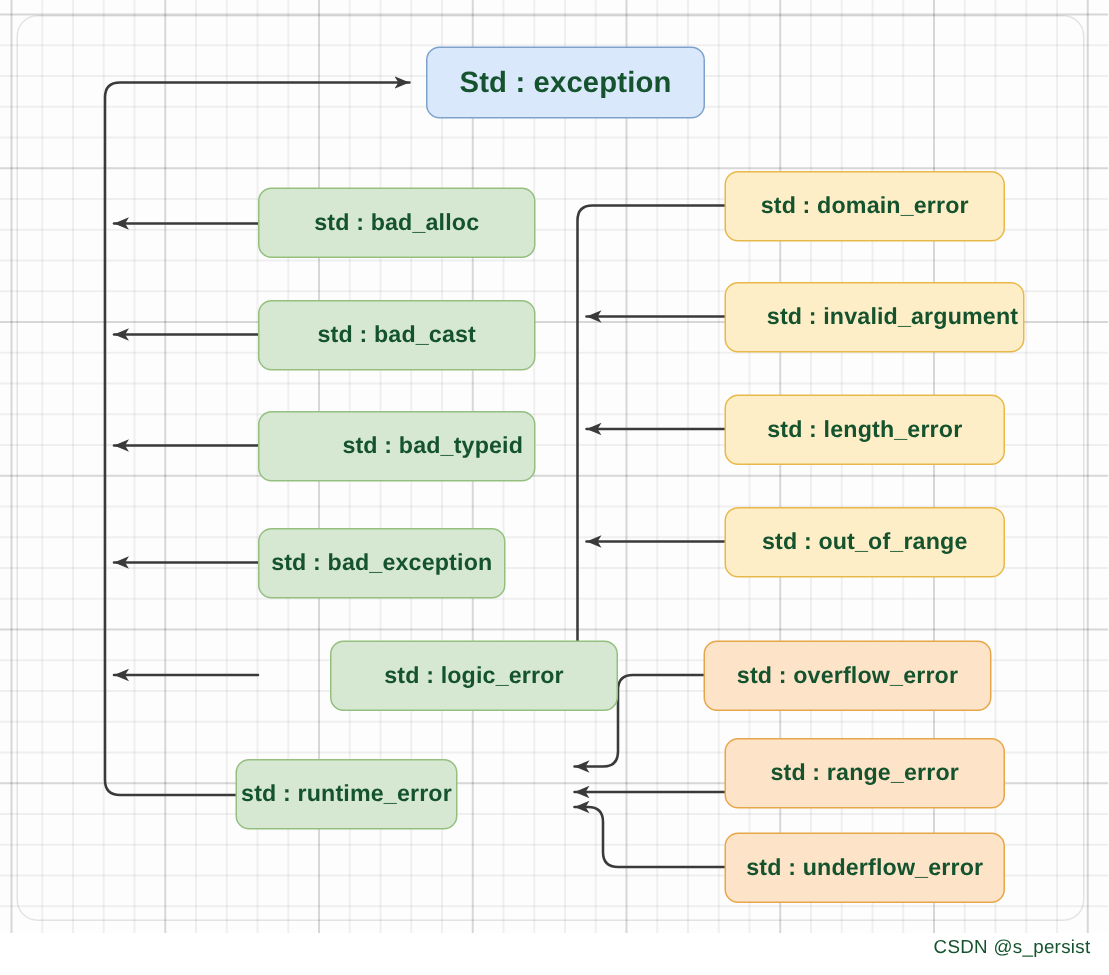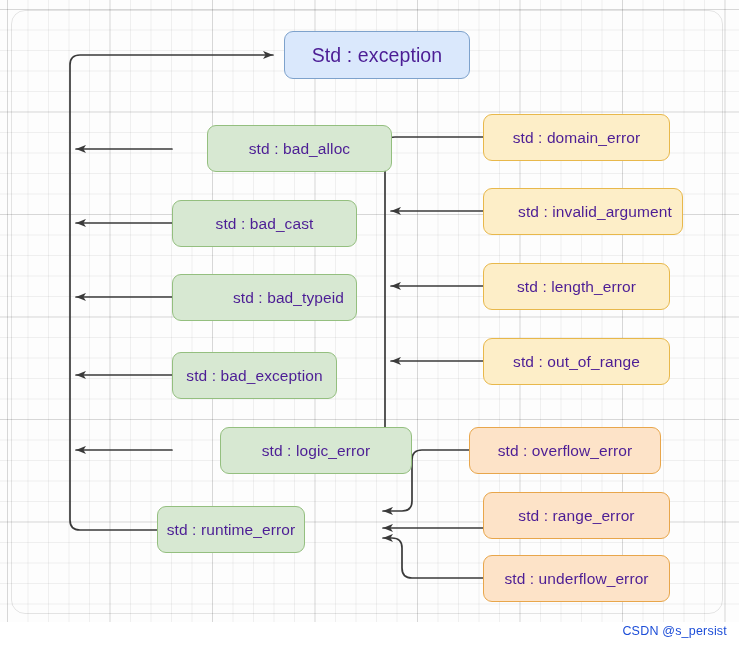--- a/index.html
+++ b/index.html
@@ -63,22 +63,22 @@
   .node {
     position: absolute;
     box-sizing: border-box;
     border-radius: 9px;
     border-width: 1.4px;
     border-style: solid;
     display: flex;
     align-items: center;
     justify-content: center;
     text-align: right;
-    font-weight: normal;
-    color: #4c1d95;
+    font-weight: bold;
+    color: #14532d;
     letter-spacing: 0.1px;
     white-space: nowrap;
   }
 
   .node-root {
     background: #dae8fc;
     border-color: #7ea2cc;
     font-size: 19.5px;
   }
 
@@ -98,21 +98,21 @@
     background: #fde3c8;
     border-color: #e8a64b;
     font-size: 15.5px;
   }
 
   #watermark {
     position: absolute;
     right: 12px;
     bottom: 12px;
     font-size: 12.5px;
-    color: #1d4ed8;
+    color: #14532d;
     font-family: "Liberation Sans", sans-serif;
     letter-spacing: 0.2px;
   }
 </style>
 </head>
 <body>
 
 <div id="canvas">
 
   <div id="grid"></div>
@@ -142,21 +142,21 @@
       <path d="M 483,361 L 391,361" marker-end="url(#ah)"></path>
 
       <path d="M 483,450 L 422,450 Q 412,450 412,460 L 412,501 Q 412,511 402,511 L 383,511" marker-end="url(#ah)"></path>
       <path d="M 483,528 L 383,528" marker-end="url(#ah)"></path>
       <path d="M 483,578 L 412,578 Q 402,578 402,568 L 402,548 Q 402,538 392,538 L 383,538" marker-end="url(#ah)"></path>
     </g>
   </svg>
 
   <div class="node node-root" style="left:284px; top:31px; width:186px; height:48px;">Std : exception</div>
 
-  <div class="node node-green" style="left:172px; top:125px; width:185px; height:47px;margin-left:35px;">std : bad_alloc</div>
+  <div class="node node-green" style="left:172px; top:125px; width:185px; height:47px;">std : bad_alloc</div>
 
   <div class="node node-green" style="left:172px; top:200px; width:185px; height:47px;">std : bad_cast</div>
 
   <div class="node node-green" style="left:172px; top:274px; width:185px; height:47px;padding-left:48px;">std : bad_typeid</div>
 
   <div class="node node-green" style="left:172px; top:352px; width:165px; height:47px;">std : bad_exception</div>
 
   <div class="node node-green" style="left:172px; top:427px; width:192px; height:47px;margin-left:48px;">std : logic_error</div>
 
   <div class="node node-green" style="left:157px; top:506px; width:148px; height:47px;">std : runtime_error</div>

